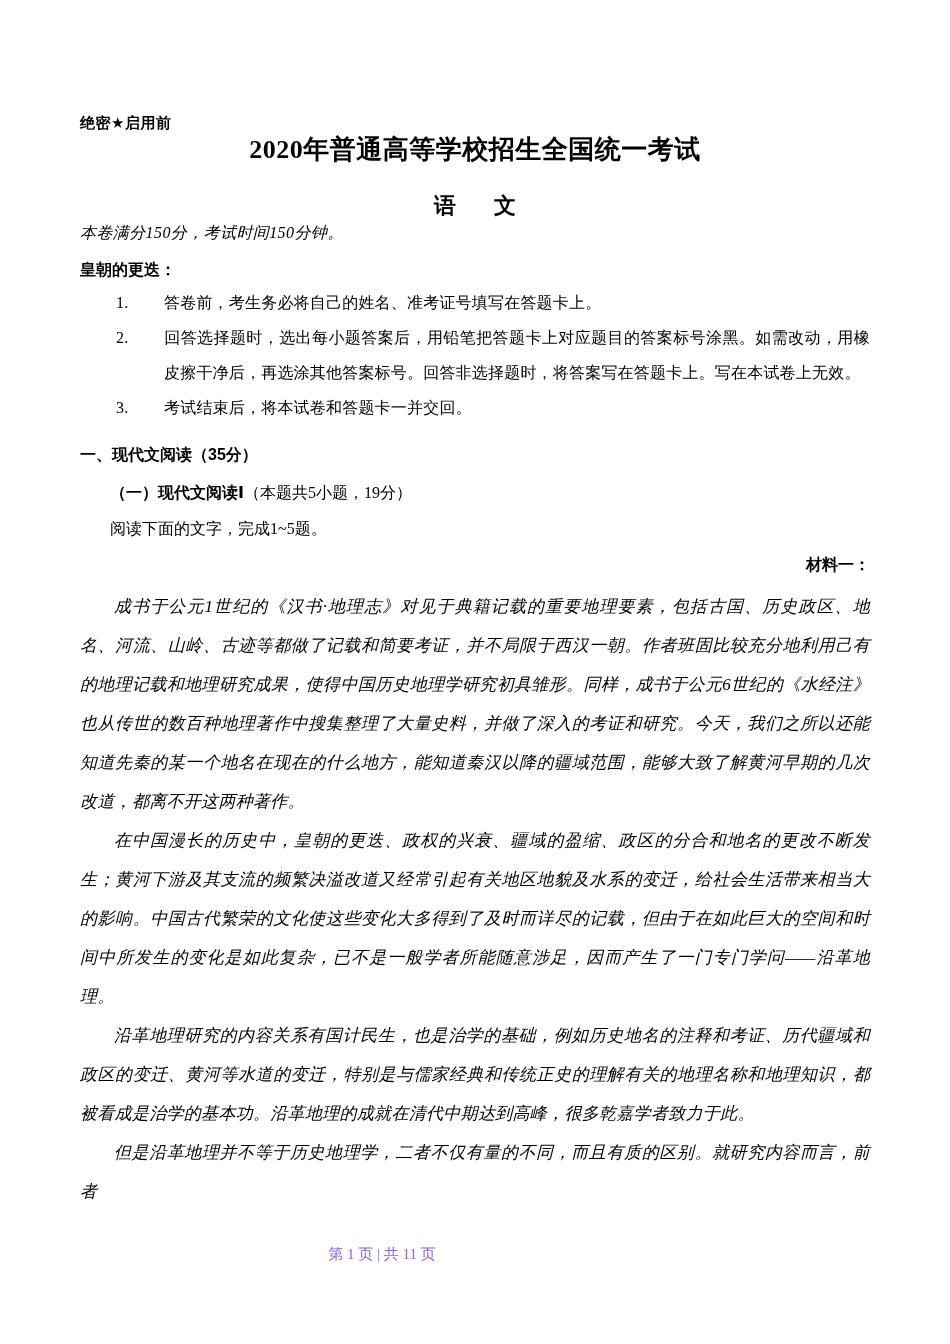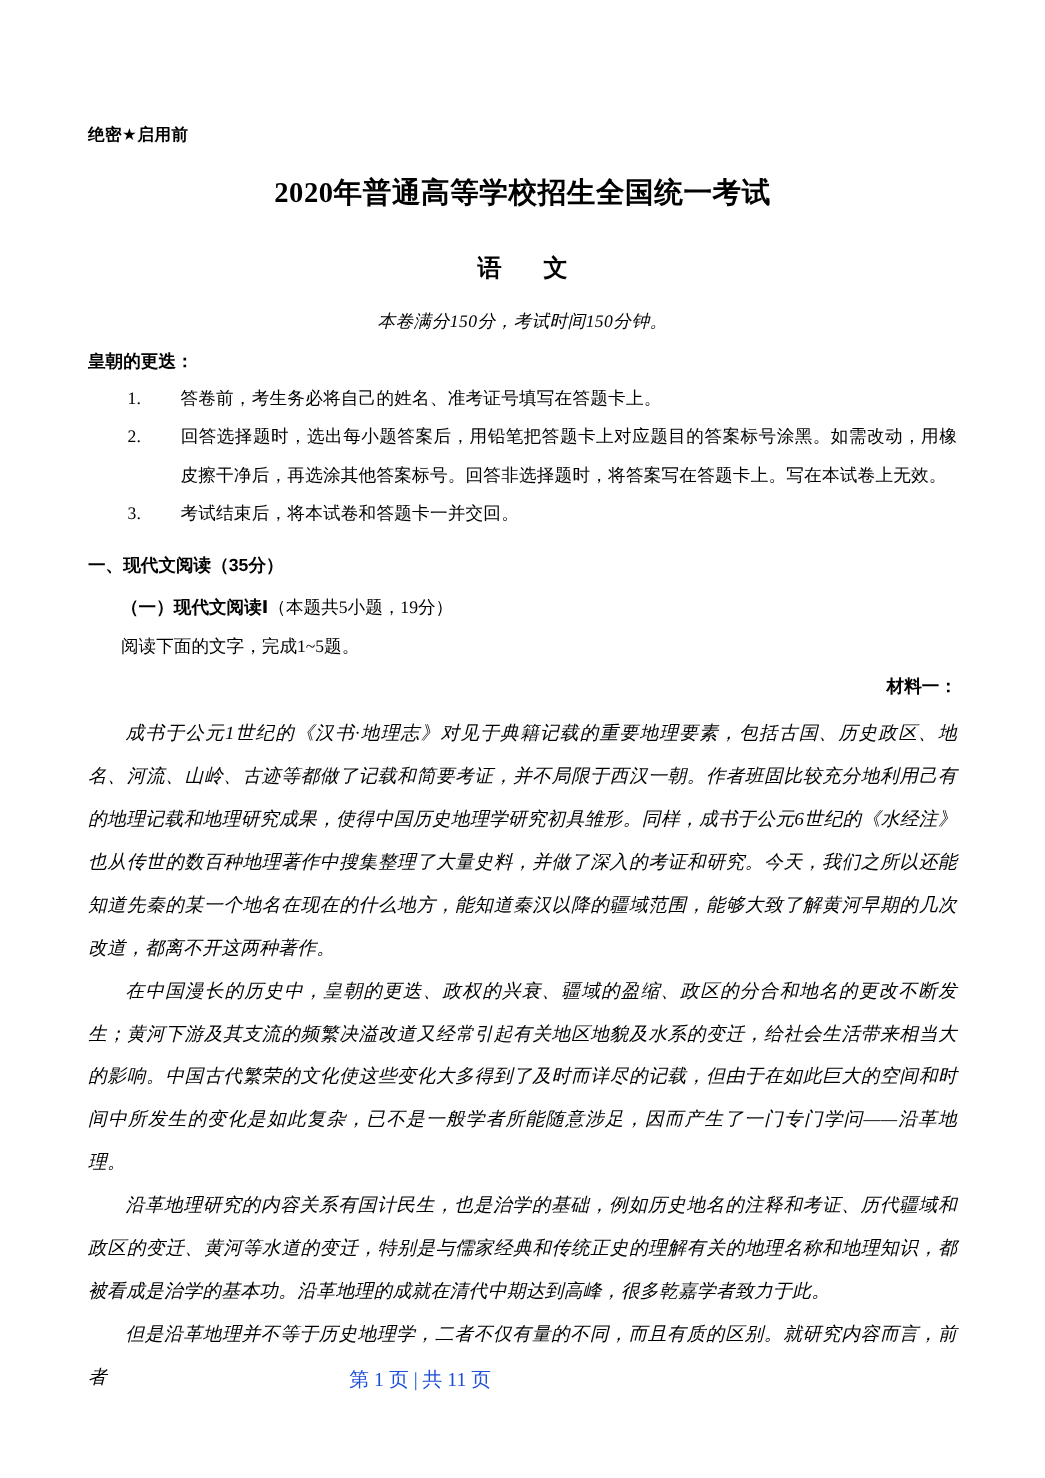--- a/index.html
+++ b/index.html
@@ -29,43 +29,41 @@
   .secret-label {
     margin-top: 113px;
     font-family: "Liberation Sans", "DejaVu Sans", sans-serif;
     font-weight: bold;
     font-size: 15px;
     letter-spacing: 0.5px;
     line-height: 20px;
   }
 
   .doc-title {
-    margin-top: 26px;
     text-align: center;
     font-family: "Liberation Serif", "DejaVu Serif", serif;
     font-weight: bold;
     font-size: 26px;
     line-height: 34px;
     letter-spacing: 0.5px;
   }
 
   .doc-subject {
-    margin-top: 36px;
+    margin-top: 24px;
     text-align: center;
     font-family: "Liberation Serif", "DejaVu Serif", serif;
     font-weight: bold;
     font-size: 22px;
     line-height: 30px;
     letter-spacing: 8px;
     text-indent: 8px;
   }
 
   .exam-info {
-    margin-top: 22px;
-    text-align: center;
+    text-align: left;
     font-size: 16px;
     line-height: 24px;
     font-style: italic;
     letter-spacing: 0.4px;
   }
 
   
   .notice-title {
     margin-top: 10px;
     font-family: "Liberation Sans", "DejaVu Sans", sans-serif;
@@ -151,23 +149,23 @@
     margin-top: 4px;
   }
 
   
   .footer {
     position: absolute;
     left: 0;
     top: 1243px;
     width: 764px;
     text-align: center;
-    font-size: 18px;
+    font-size: 15px;
     line-height: 22px;
-    color: #1d4ed8;
+    color: #8b5cf6;
   }
 </style>
 </head>
 <body>
 
 <div class="page">
 
   <div class="content">
 
     <div class="secret-label">绝密★启用前</div>

